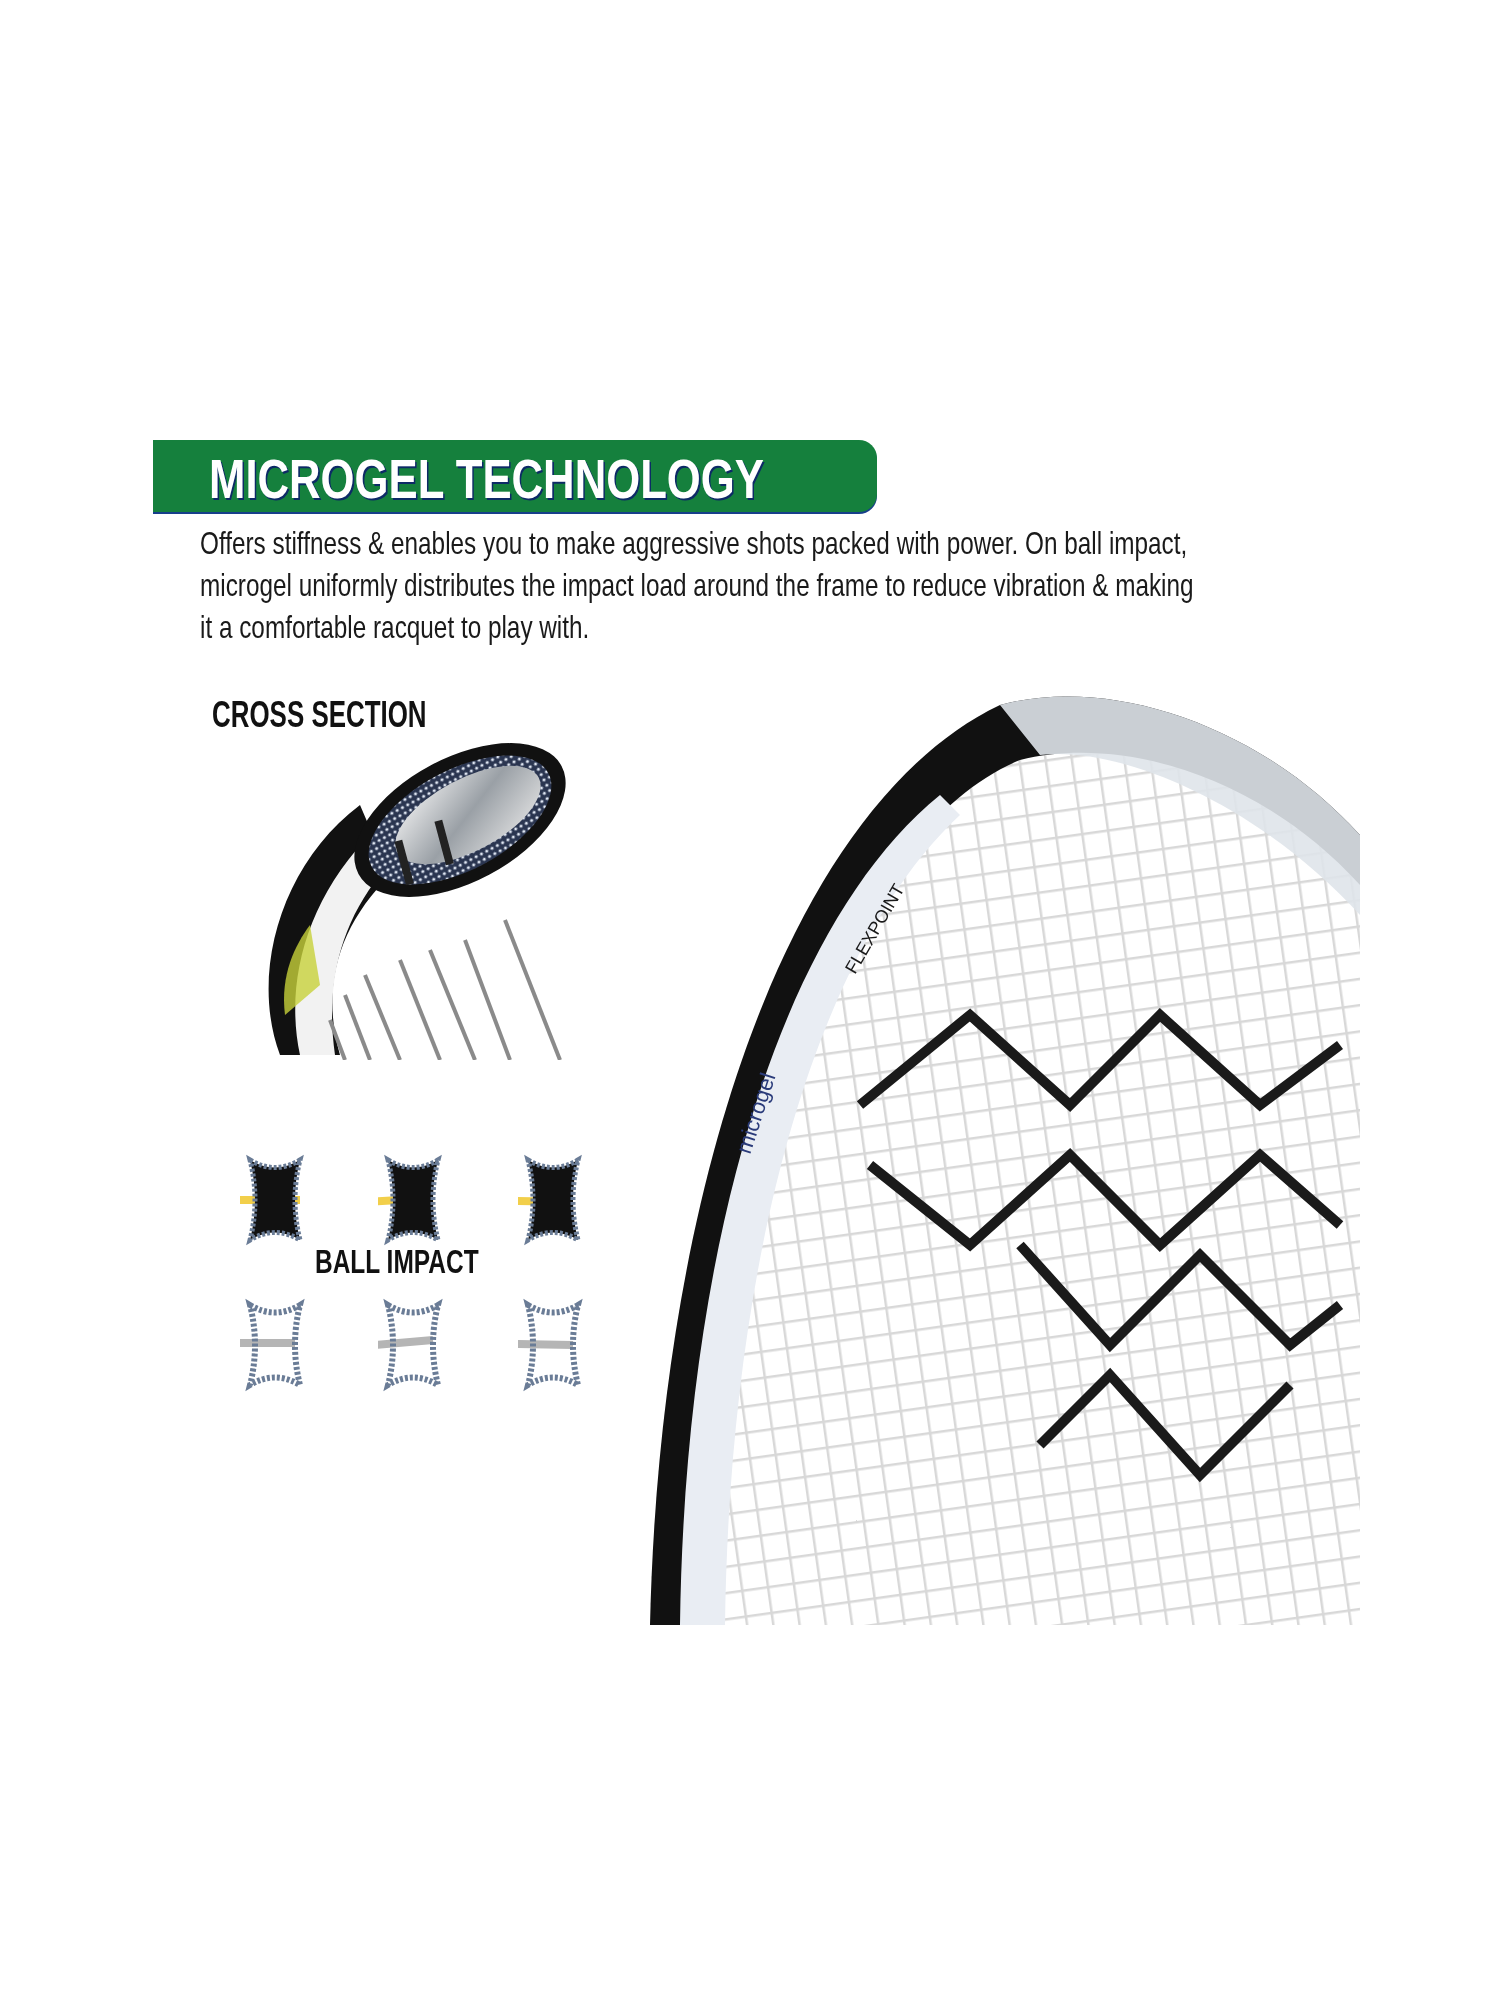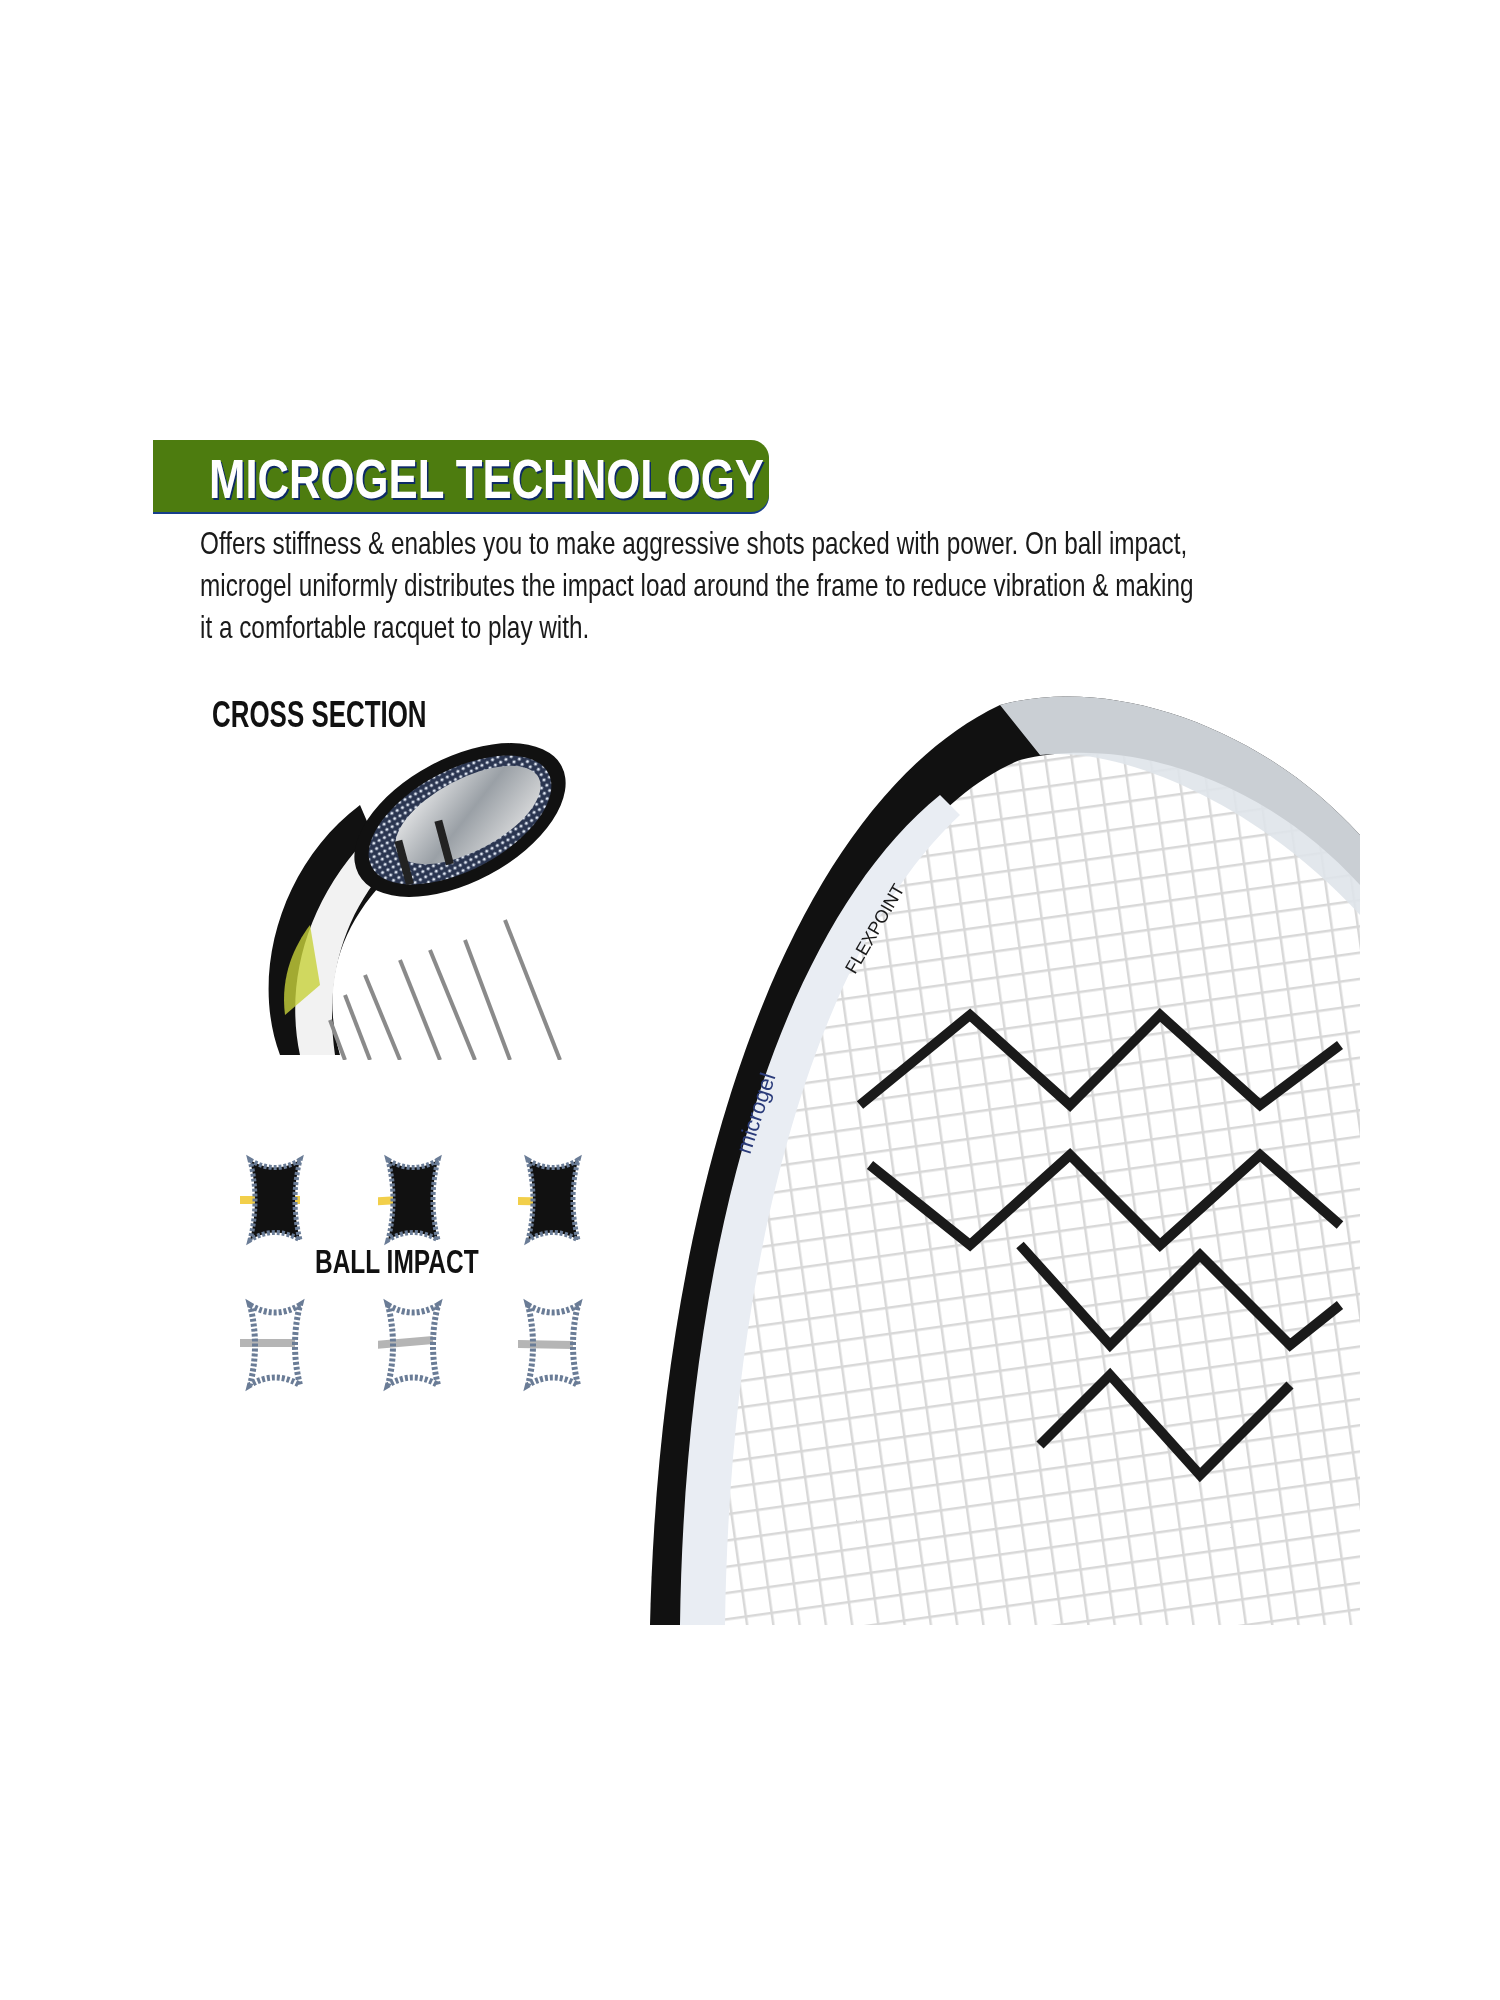--- a/index.html
+++ b/index.html
@@ -1,17 +1,17 @@
 <!DOCTYPE html>
 <html><head>
 <meta charset="utf-8">
 <style>
   html,body{margin:0;padding:0;background:#fff;}
   body{width:1500px;height:2000px;position:relative;overflow:hidden;font-family:"Liberation Sans",sans-serif;}
-  .banner{position:absolute;left:153px;top:440px;width:616px;height:72px;background:#4d7c0f;border-radius:0 18px 18px 0;box-shadow:0 2px 0 #173f8a;}
+  .banner{position:absolute;left:153px;top:440px;width:724px;height:72px;background:#15803d;border-radius:0 18px 18px 0;box-shadow:0 2px 0 #173f8a;}
   .banner-title{position:absolute;left:56px;top:6px;font-family:"Liberation Sans",sans-serif;font-weight:bold;font-size:56px;color:#fff;letter-spacing:0px;transform:scaleX(0.78);transform-origin:left center;white-space:nowrap;text-shadow:2px 2px 0 #0d2a66;}
   .desc{position:absolute;left:200px;top:522px;width:1400px;font-size:32px;line-height:42px;color:#1a1a1a;transform:scaleX(0.76);transform-origin:left top;}
   .desc div{white-space:nowrap;}
   .label{position:absolute;font-weight:bold;color:#111;transform:scaleX(0.72);transform-origin:left top;white-space:nowrap;}
   .cross-label{left:212px;top:694px;font-size:36px;}
   .impact-label{left:315px;top:1242px;font-size:34px;}
   .cross-section{position:absolute;left:250px;top:725px;width:340px;height:335px;}
   .impact{position:absolute;width:70px;height:100px;}
   .racquet{position:absolute;left:640px;top:685px;width:720px;height:940px;}
 </style>

